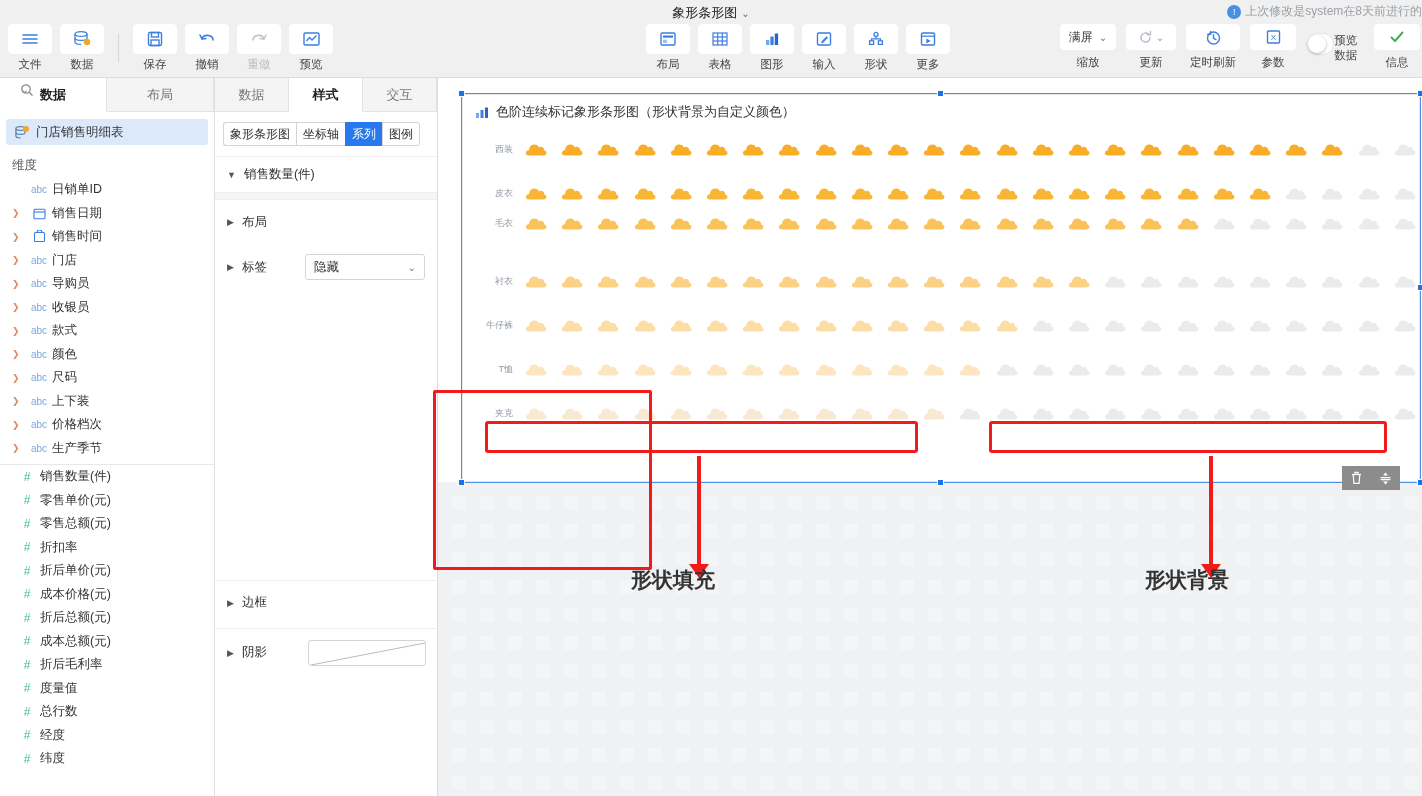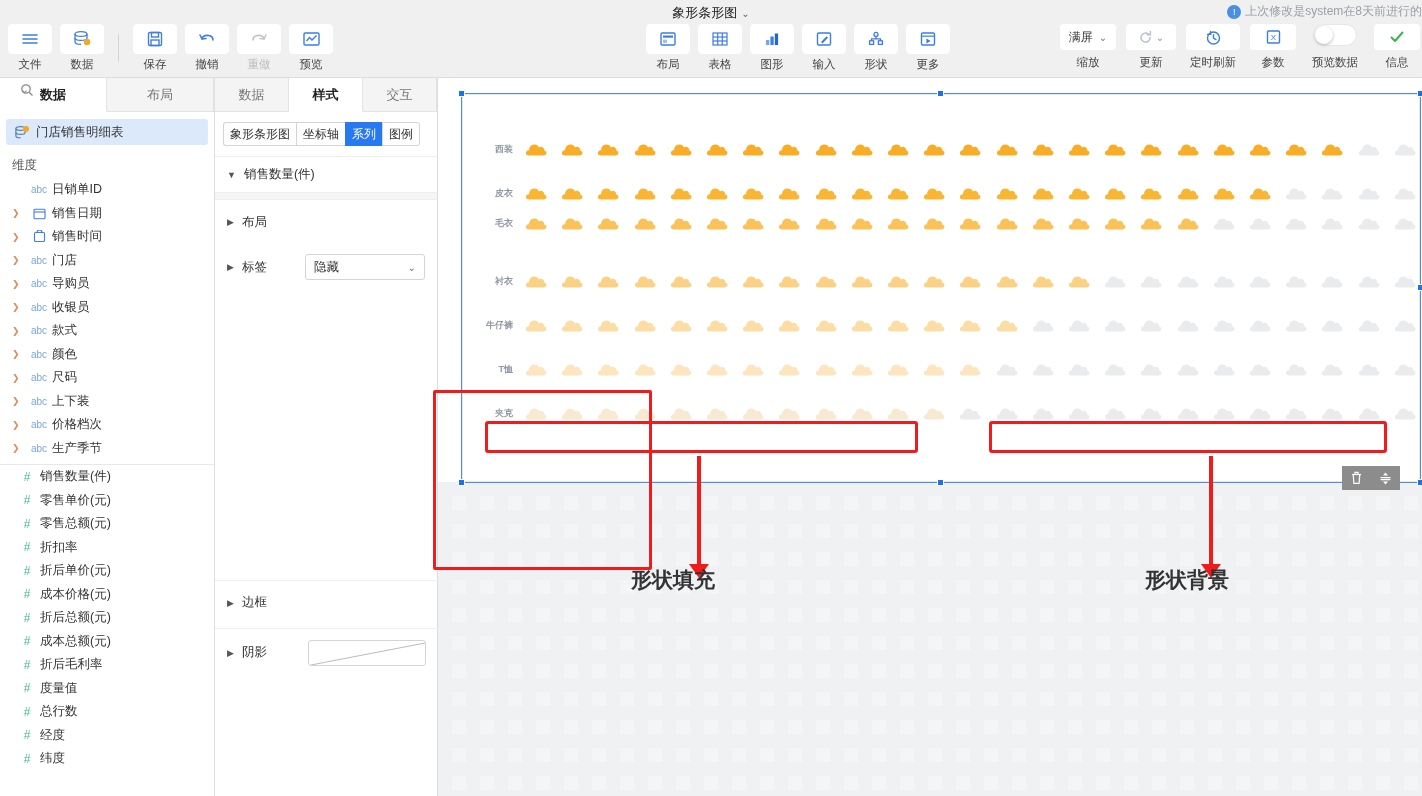--- a/index.html
+++ b/index.html
@@ -25,21 +25,21 @@
   .tsep { width:1px; height:28px; background:#d6d6d6; margin:0 6px; align-self:center; }
   svg { display:block; }
 
   .rgrp { position:absolute; top:24px; right:2px; display:flex; align-items:flex-start; gap:10px; }
   .selbtn { width:56px; display:flex; flex-direction:column; align-items:center; }
   .selbtn .box { width:56px; height:26px; background:#fff; border-radius:4px; display:flex; align-items:center; justify-content:center; gap:6px; font-size:12px; color:#333; }
   .selbtn .lbl { font-size:11.5px; color:#444; margin-top:5px; }
   .splitb { width:50px; display:flex; flex-direction:column; align-items:center; }
   .splitb .box { width:50px; height:26px; background:#fff; border-radius:4px; display:flex; align-items:center; justify-content:center; gap:3px; }
   .splitb .lbl { font-size:11.5px; color:#444; margin-top:5px; }
-  .togglewrap { width:48px; display:flex; flex-direction:column; align-items:center; }
+  .togglewrap { width:48px; display:flex; flex-direction:row; align-items:center; }
   .toggle { width:44px; height:22px; border-radius:11px; background:#fff; position:relative; box-shadow:inset 0 0 0 1px #e6e6e6; }
   .toggle .knob { position:absolute; left:2px; top:2px; width:18px; height:18px; border-radius:50%; background:#fff; box-shadow:0 1px 3px rgba(0,0,0,.3); }
   .togglewrap .lbl { font-size:11.5px; color:#444; margin-top:9px; }
 
   
   .leftpanel { position:absolute; left:0; top:78px; width:215px; height:718px; background:#fff; border-right:1px solid #e0e0e0; display:flex; flex-direction:column; }
   .ltabs { display:flex; height:34px; border-bottom:1px solid #e3e3e3; background:#f4f4f4; }
   .ltab { flex:1; display:flex; align-items:center; justify-content:center; font-size:13px; color:#777; cursor:pointer; border-right:1px solid #e3e3e3; }
   .ltab.active { background:#fff; color:#222; font-weight:bold; border-bottom:1px solid #fff; margin-bottom:-1px; }
   .dsrow { margin:7px 6px 6px 6px; height:26px; background:#dbe9fb; border-radius:3px; display:flex; align-items:center; gap:6px; padding:0 8px; font-size:12.5px; color:#333; cursor:pointer; }
@@ -84,21 +84,21 @@
       repeating-linear-gradient(to right, #eceef1 0 14px, transparent 14px 28px),
       repeating-linear-gradient(to bottom, #eceef1 0 14px, transparent 14px 28px);
       background-size:28px 28px; opacity:.55; }
   .dotgrid2 { position:absolute; left:0; top:404px; width:984px; height:314px; background:#f4f5f7; }
   .chartcard { position:absolute; left:24px; top:16px; width:958px; height:388px; background:#fff; border:1px solid #e8e8e8; }
   .selborder { position:absolute; left:23px; top:15px; width:960px; height:390px; border:1.5px solid #4a90e2; pointer-events:none; }
   .hdl { position:absolute; width:7px; height:7px; background:#1a73e8; border:1px solid #fff; }
   .charttitle { position:absolute; left:12px; top:8px; display:flex; align-items:center; gap:7px; font-size:13px; color:#333; }
 
   .plot { position:absolute; left:6px; top:38px; width:946px; height:340px; }
-  .prow { position:absolute; left:0; width:946px; height:28px; display:flex; align-items:center;font-weight:bold; }
+  .prow { position:absolute; left:0; width:946px; height:28px; display:flex; align-items:center; }
   .prow .cat { width:52px; text-align:right; padding-right:8px; font-size:9px; color:#9098a4; }
   .icons { position:relative; flex:1; height:28px; }
   .ic { position:absolute; top:5px; width:22px; height:17px; }
 
   .redbox { position:absolute; border:3px solid #f21b1b; border-radius:3px; pointer-events:none; }
   .arrow { position:absolute; width:4px; background:#f21b1b; }
   .arrowhead { position:absolute; width:0; height:0; border-left:10px solid transparent; border-right:10px solid transparent; border-top:14px solid #f21b1b; }
   .annot { position:absolute; font-size:21px; color:#333; font-weight:bold; white-space:nowrap; }
 
   .floattb { position:absolute; right:22px; top:388px; width:58px; height:24px; background:#8c8c8c; display:flex; align-items:center; justify-content:space-around; }
@@ -593,20 +593,28 @@
           </svg>
       </div>
     </div>
   </div>
 
   <div class="canvas">
     <div class="dotgrid2"></div>
     <div class="dotgrid"></div>
 
     <div class="chartcard">
+      <div class="charttitle">
+        <svg width="14" height="13" viewBox="0 0 14 13">
+            <rect x="1" y="7" width="3" height="5" fill="#6fa8f2"></rect>
+            <rect x="5.5" y="4" width="3" height="8" fill="#3d7ee0"></rect>
+            <rect x="10" y="1.5" width="3" height="10.5" fill="#2565c9"></rect>
+          </svg>
+        <span>色阶连续标记象形条形图（形状背景为自定义颜色）</span>
+      </div>
       <div class="plot" id="plot">
           <div class="prow" style="top: 2px;">
             <div class="cat">西装</div>
             <div class="icons">
               <span class="ic" style="left:4px">
                 <svg width="22" height="17" viewBox="0 0 22 17">
                   <path d="M4.2 15.6 C1.4 15.6 0.3 13.6 1.1 11.9 C1.7 10.6 3.1 10.1 4.1 10.3 C4.0 7.0 6.2 4.6 9.0 4.4 C11.3 4.2 13.2 5.5 14.0 7.4 C15.1 6.5 17.2 6.6 18.4 7.9 C19.2 8.8 19.4 9.8 19.3 10.4 C20.8 10.7 21.8 12.0 21.4 13.6 C21.1 14.9 19.9 15.6 18.6 15.6 Z" fill="#f9ad26"></path>
                 </svg>
               </span>
               <span class="ic" style="left:40.2px">

